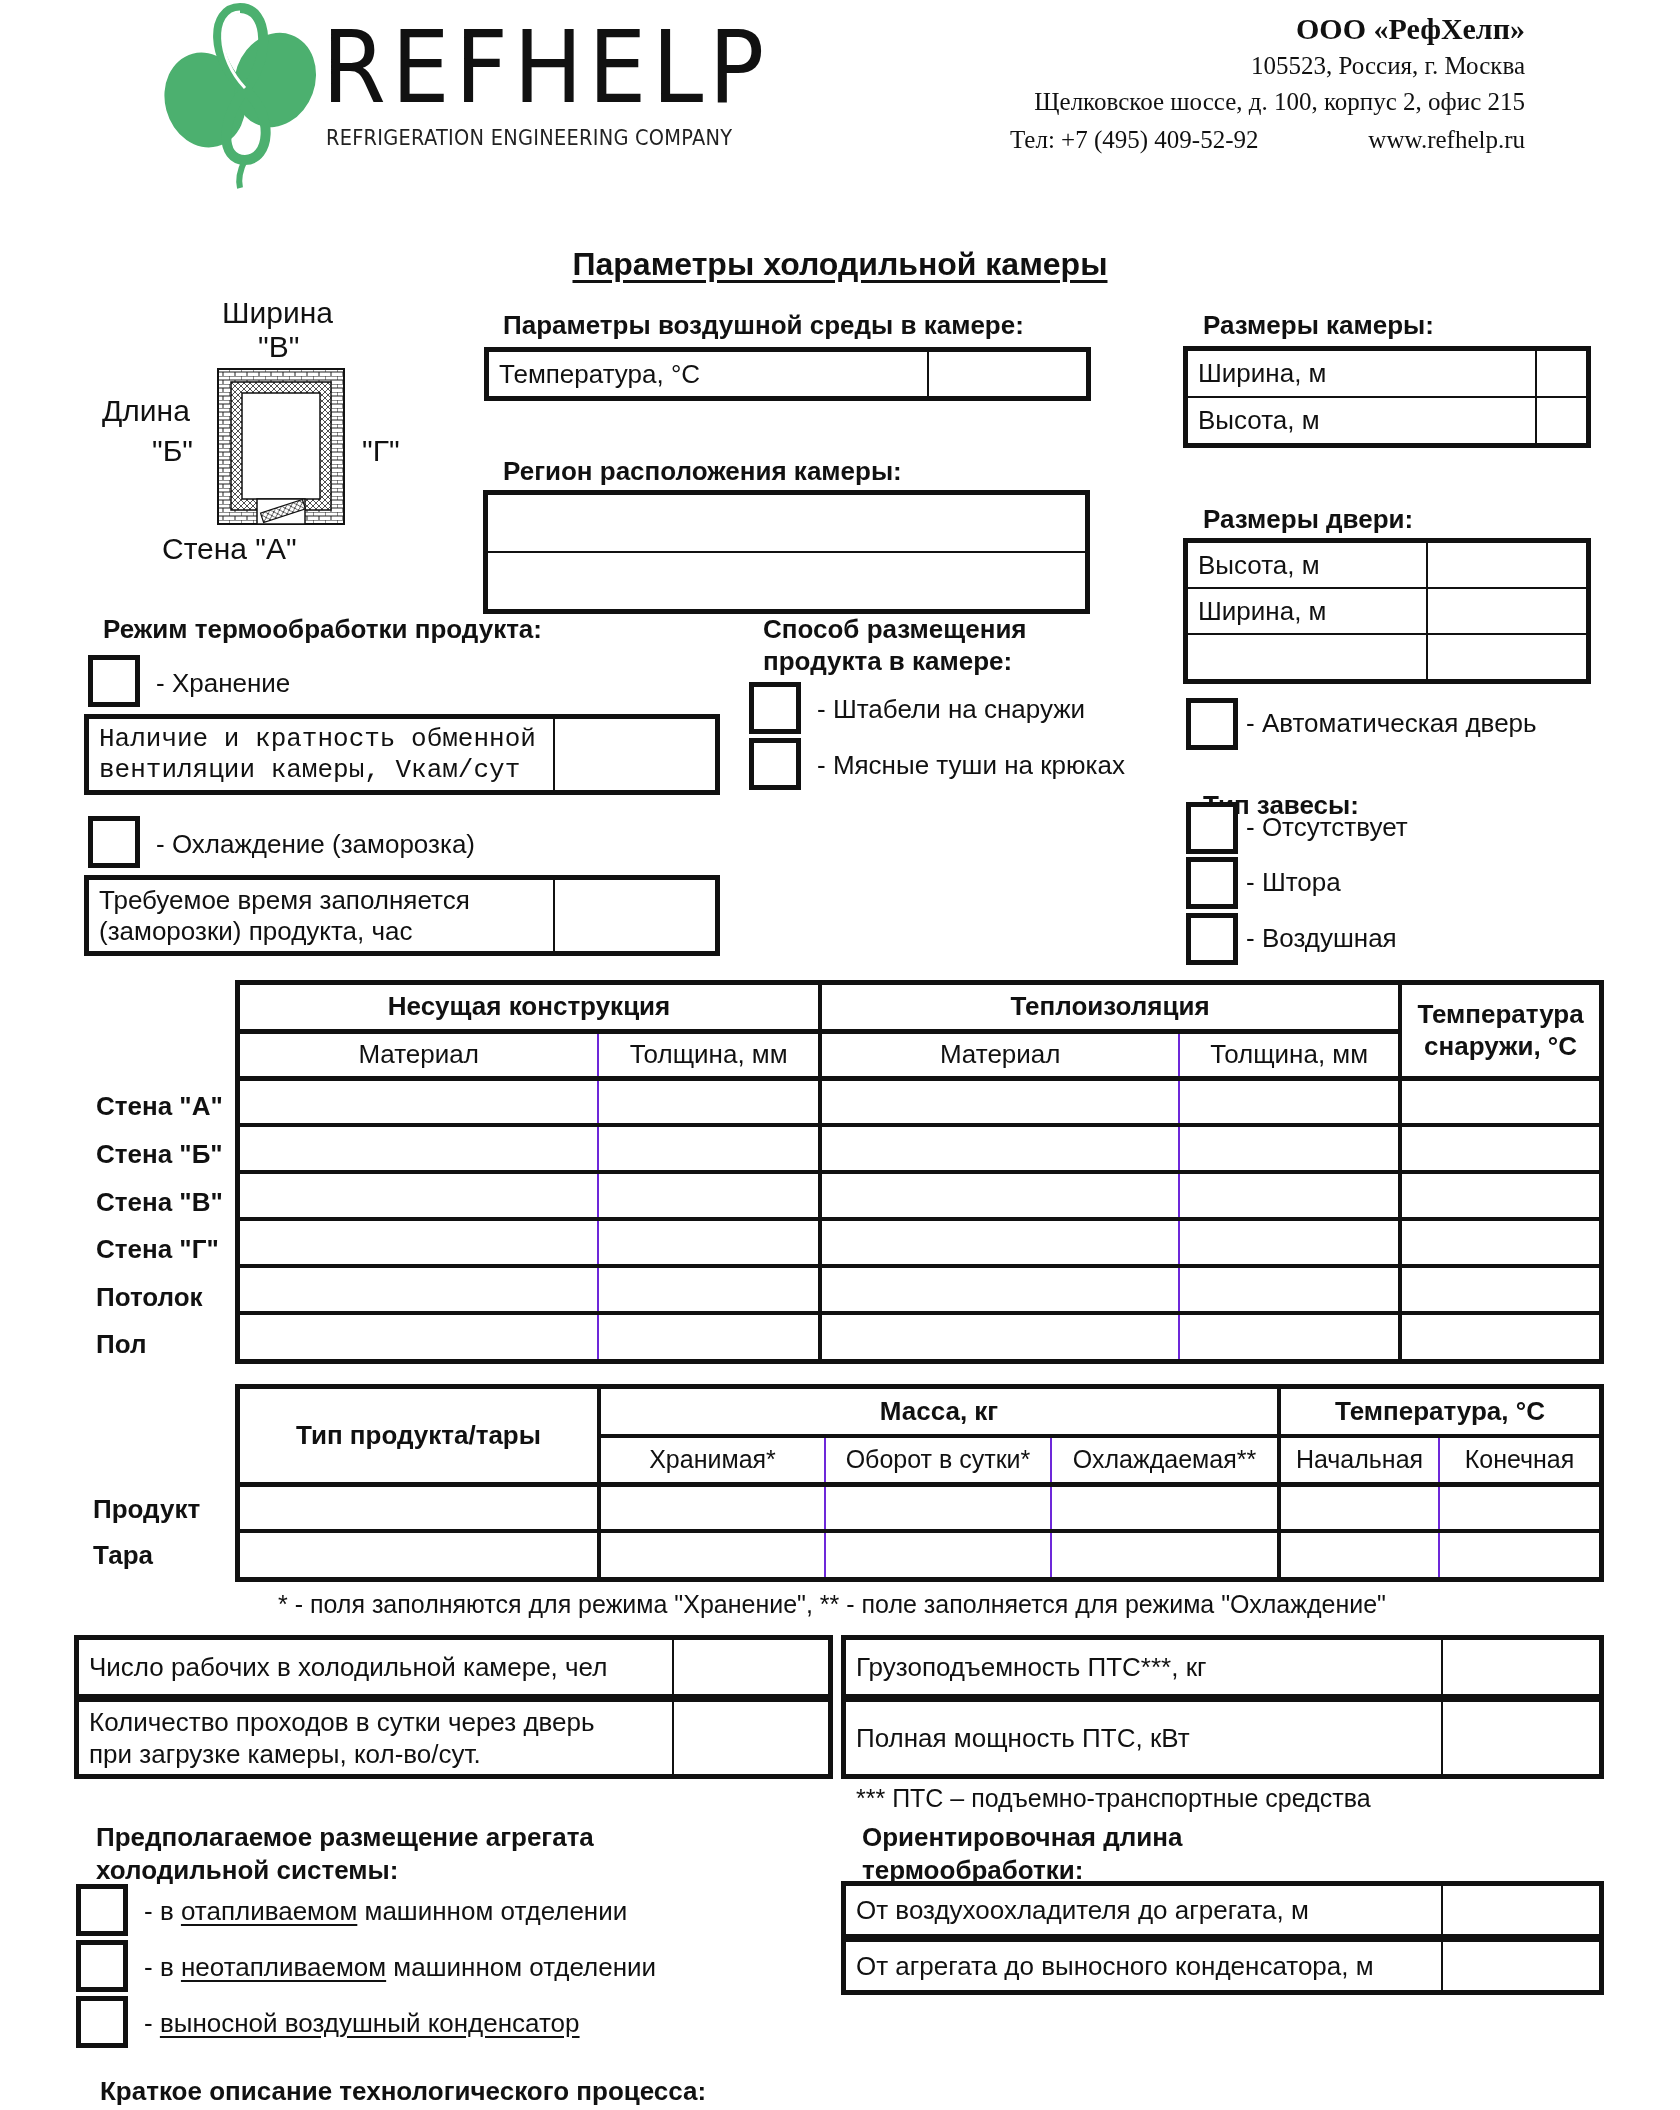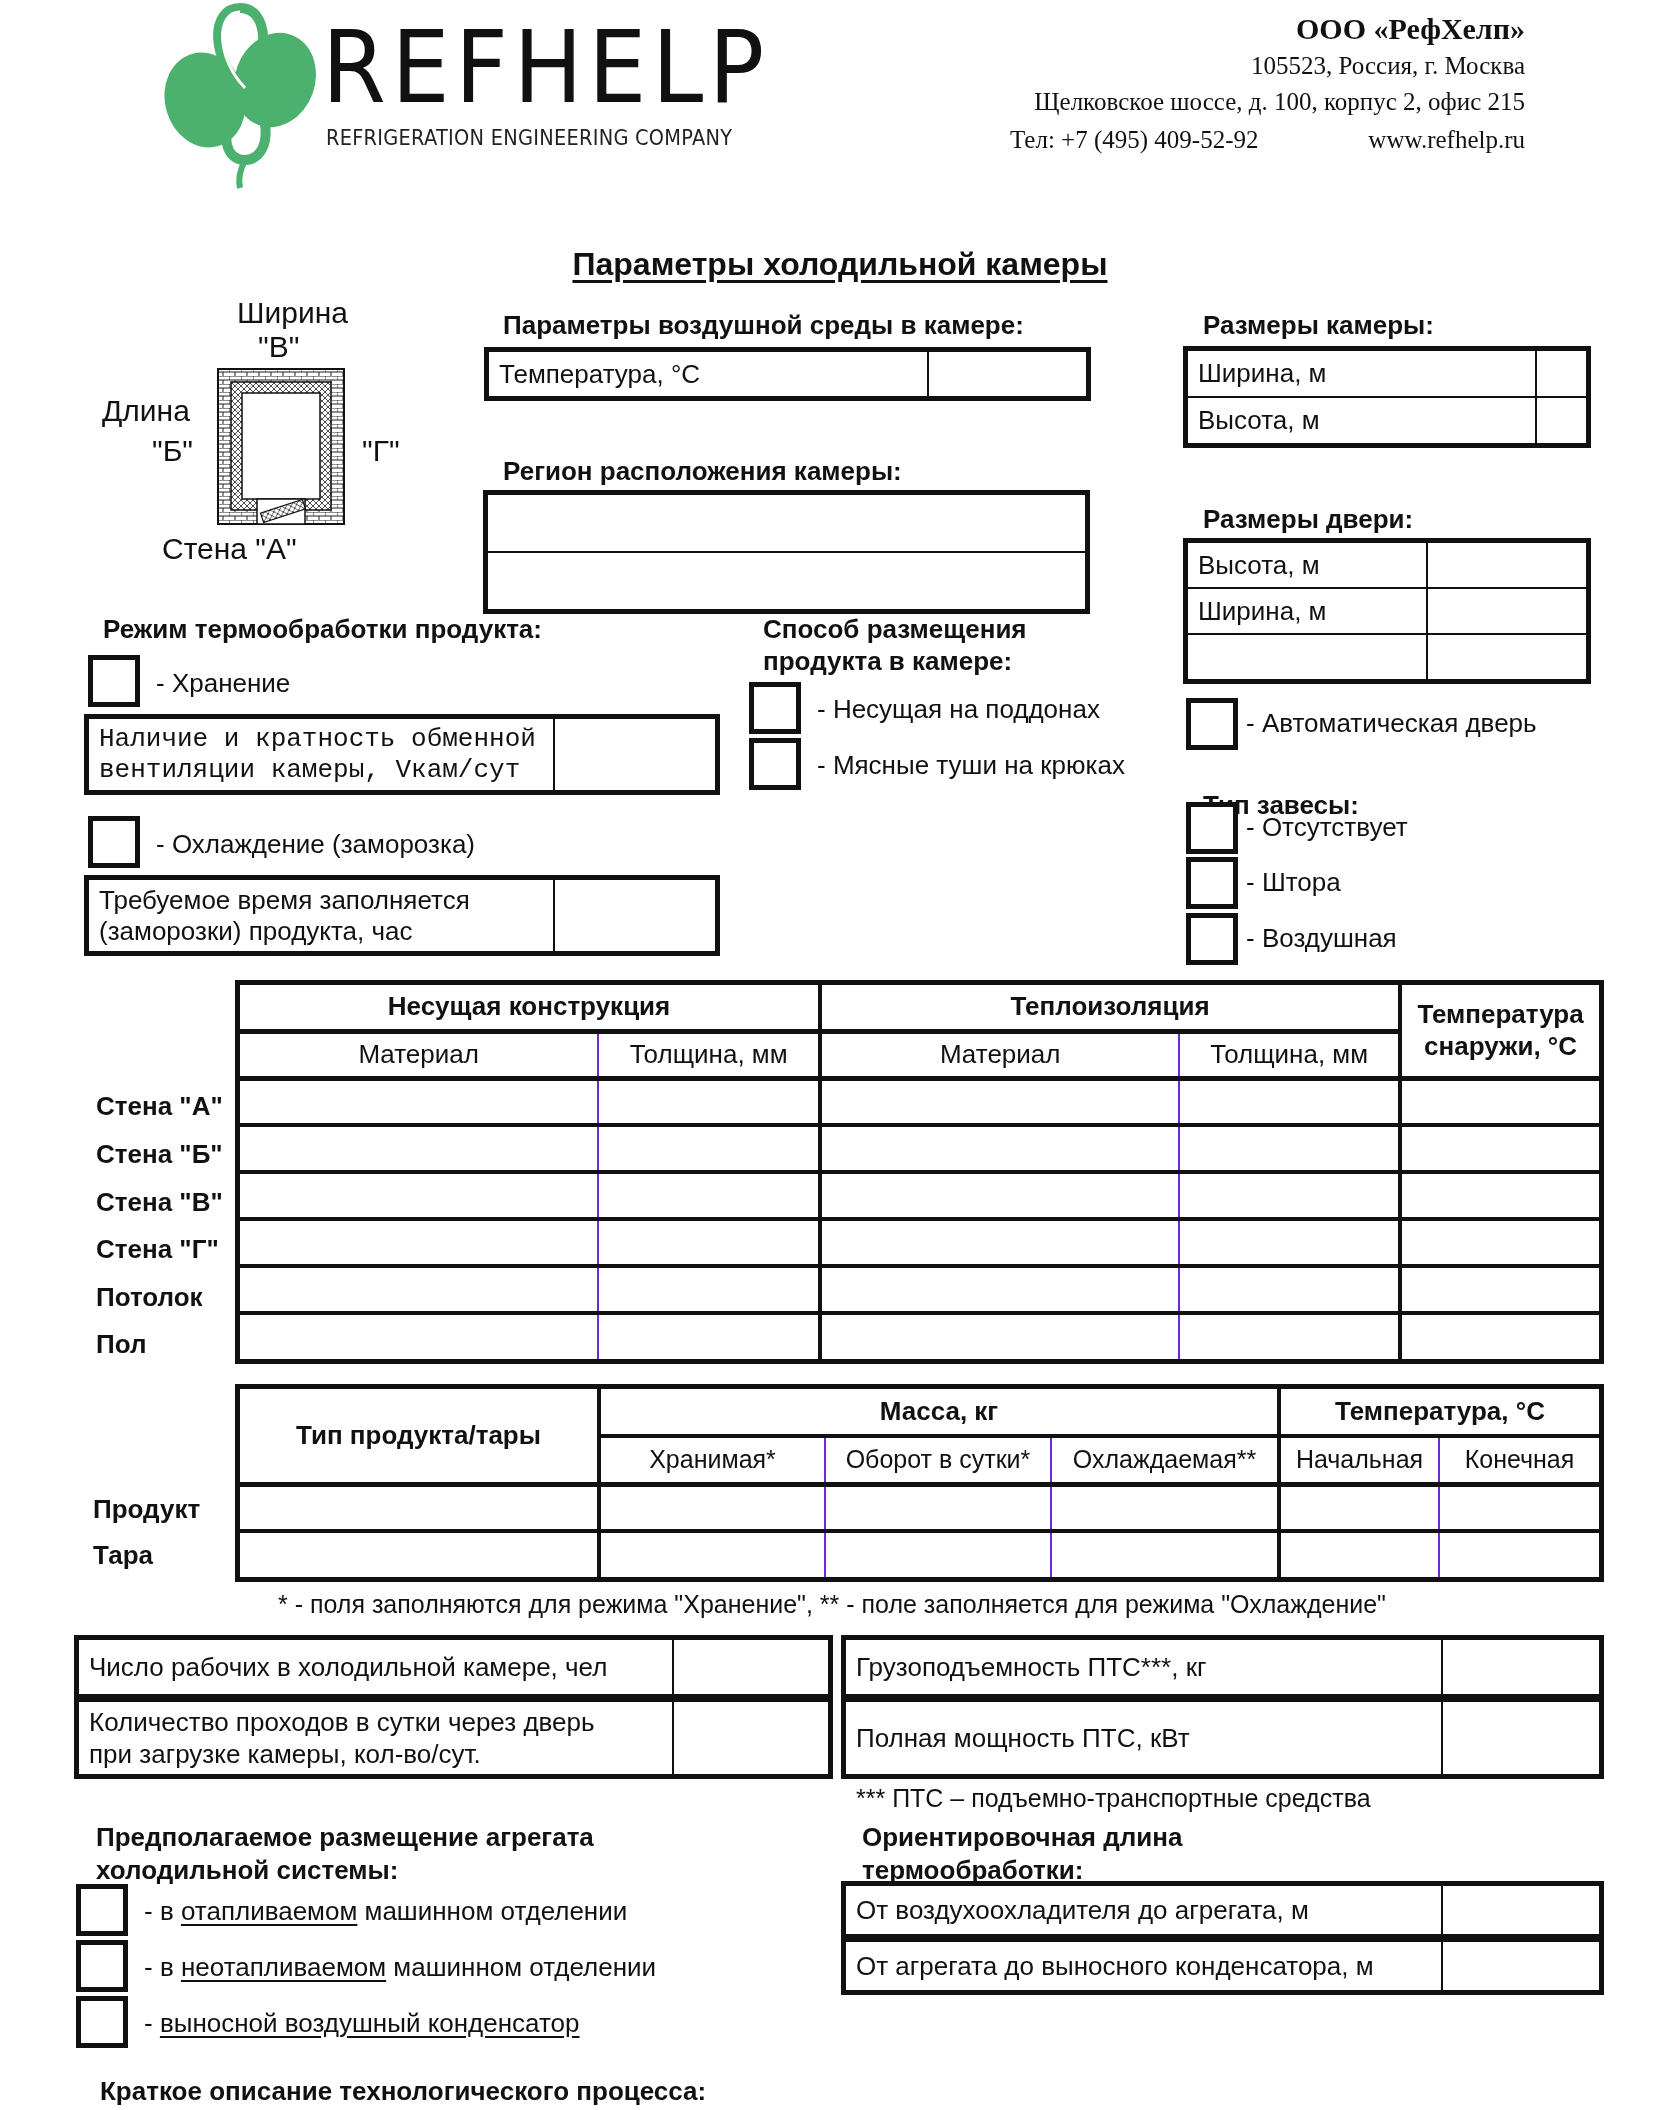--- a/index.html
+++ b/index.html
@@ -49,21 +49,21 @@
 <div class="abs logo-sub">REFRIGERATION ENGINEERING COMPANY</div>
 
 <div class="abs company serif bold" style="top:12px;font-size:30px;">ООО «РефХелп»</div>
 <div class="abs company serif" style="top:52px;font-size:25px;">105523, Россия, г. Москва</div>
 <div class="abs company serif" style="top:88px;font-size:25px;">Щелковское шоссе, д. 100, корпус 2, офис 215</div>
 <div class="abs serif" style="left:1010px;top:126px;font-size:25px;">Тел:  +7 (495) 409-52-92</div>
 <div class="abs company serif" style="top:126px;font-size:25px;">www.refhelp.ru</div>
 
 <div class="abs title">Параметры холодильной камеры</div>
 
-<div class="abs txt" style="left:222px;top:296px;font-size:30px;margin-left:15px;">Ширина</div>
+<div class="abs txt" style="left:222px;top:296px;font-size:30px;">Ширина</div>
 <div class="abs txt" style="left:258px;top:330px;font-size:30px;">"В"</div>
 <div class="abs txt" style="left:102px;top:394px;font-size:30px;">Длина</div>
 <div class="abs txt" style="left:152px;top:434px;font-size:30px;">"Б"</div>
 <div class="abs txt" style="left:362px;top:434px;font-size:30px;">"Г"</div>
 <div class="abs txt" style="left:162px;top:532px;font-size:30px;">Стена "А"</div>
 <div class="abs" style="left:217px;top:368px;width:128px;height:157px;">
   <svg width="128" height="157" viewBox="0 0 128 157">
     <defs>
       <pattern id="brick" width="12" height="8" patternUnits="userSpaceOnUse">
         <rect width="12" height="8" fill="#fff"></rect>
@@ -171,21 +171,21 @@
       <div>(заморозки) продукта, час</div>
     </td>
     <td class="cell-input"></td>
   </tr>
 </tbody>
   </table>
 
 <div class="abs label" style="left:763px;top:614px;">Способ размещения</div>
 <div class="abs label" style="left:763px;top:646px;">продукта в камере:</div>
 <div class="cb" style="left:749px;top:682px;"></div>
-<div class="cb-label" style="left:817px;top:694px;">- Несущая на поддонах</div>
+<div class="cb-label" style="left:817px;top:694px;">- Штабели на снаружи</div>
 <div class="cb" style="left:749px;top:738px;"></div>
 <div class="cb-label" style="left:817px;top:750px;">- Мясные туши на крюках</div>
 
 <table class="grid" style="position:absolute;left:238px;top:983px;width:1363px;border-collapse:collapse;outline:5px solid #111;outline-offset:-2px;">
   <tbody>
       <tr style="height:47px;">
     <th class="b" colspan="2" style="border-bottom:5px solid #111;border-right:4px solid #111;">Несущая конструкция</th>
     <th class="b" colspan="2" style="border-bottom:5px solid #111;border-right:4px solid #111;">Теплоизоляция</th>
     <th class="b" rowspan="2" style="width:200px;line-height:32px;">
       <div>Температура</div>

